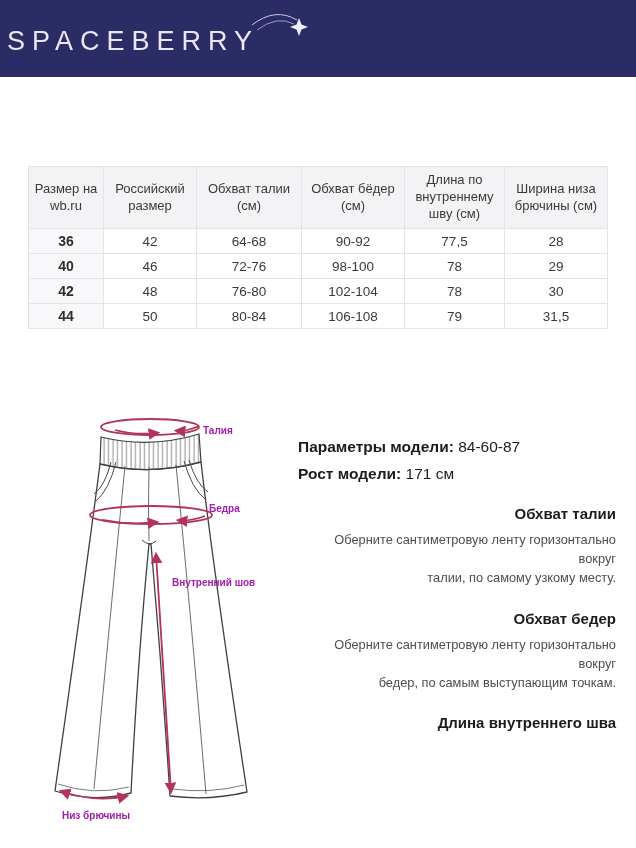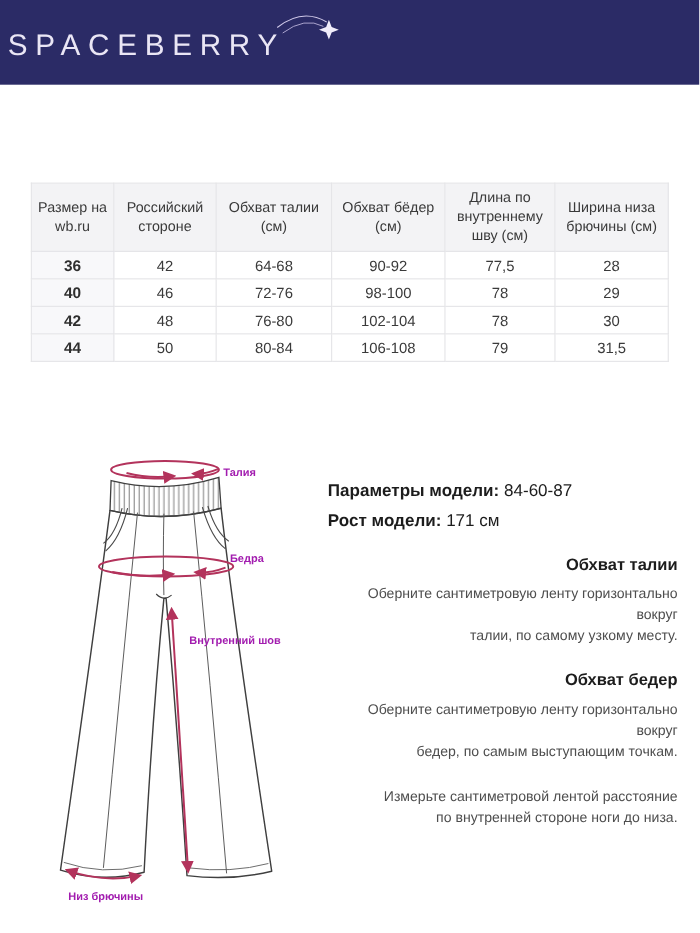--- a/index.html
+++ b/index.html
@@ -74,21 +74,21 @@
       <col style="width:75px">
         <col style="width:93px">
         <col style="width:105px">
       <col style="width:103px">
         <col style="width:100px">
         <col style="width:103px">
     </colgroup>
     <thead>
       <tr>
         <th>Размер на wb.ru</th>
-        <th>Российский стороне</th>
+        <th>Российский размер</th>
         <th>Обхват талии (см)</th>
         <th>Обхват бёдер (см)</th>
         <th>Длина по внутреннему шву (см)</th>
         <th>Ширина низа брючины (см)</th>
       </tr>
     </thead>
     <tbody>
       <tr>
         <th>36</th>
         <td>42</td>
@@ -181,18 +181,17 @@
 талии, по самому узкому месту.</p>
     </section>
 
     <section class="guide-section">
       <h3 class="guide-title">Обхват бедер</h3>
       <p class="guide-text">Оберните сантиметровую ленту горизонтально вокруг
 бедер, по самым выступающим точкам.</p>
     </section>
 
     <section class="guide-section">
-      <p class="guide-text">Измерьте сантиметровой лентой расстояние
-по внутренней стороне ноги до низа.</p>
+      <h3 class="guide-title">Длина внутреннего шва</h3>
     </section>
   </aside>
 
 </div>
 
 </body></html>

